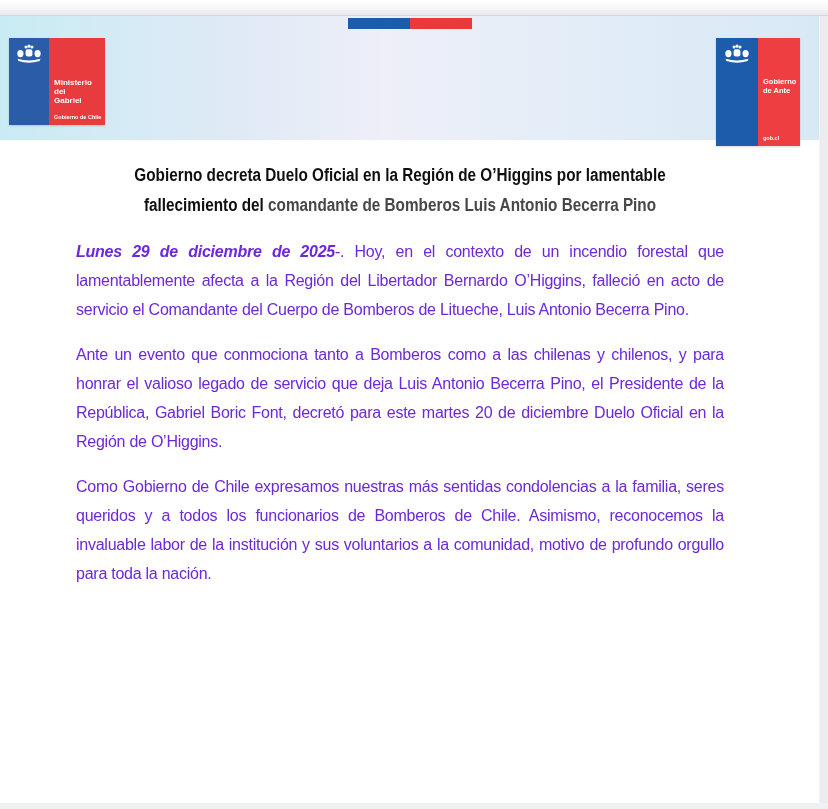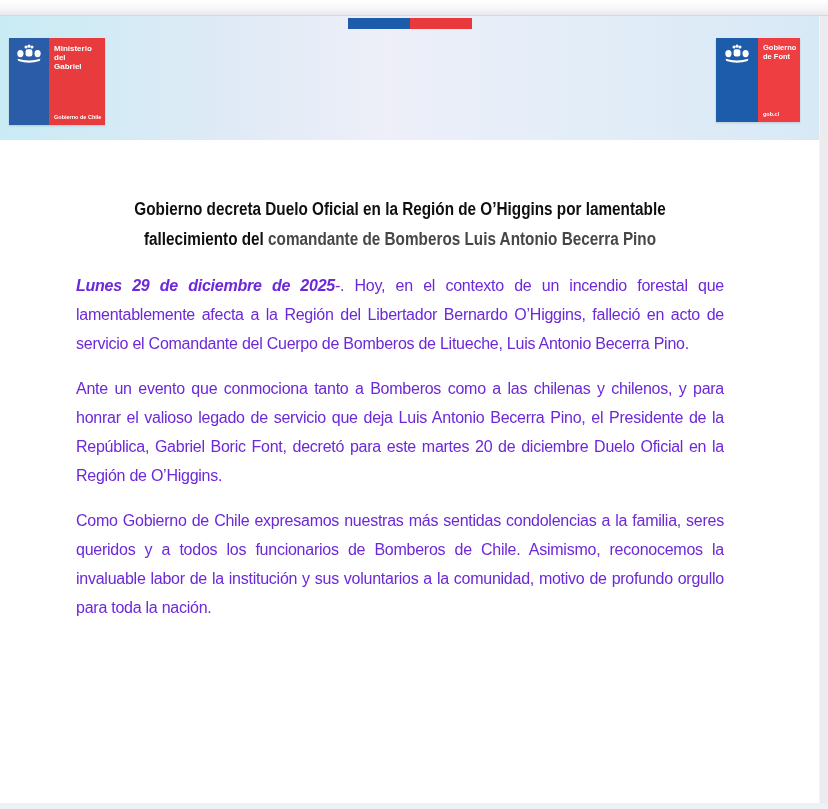--- a/index.html
+++ b/index.html
@@ -32,45 +32,45 @@
   
   .header{
     position:relative;width:820px;height:124px;
     background:linear-gradient(90deg,#c9ecf4 0%,#dfeaf6 28%,#eeeff8 47%,#e3edf8 70%,#d8e9f6 100%);
   }
   .flag-bar{position:absolute;left:348px;top:2px;width:124px;height:11px;display:flex;z-index:5;}
   .flag-bar .half{width:50%;height:100%;}
 
   .logo{position:absolute;top:22px;display:flex;box-shadow:0 1px 2px rgba(0,0,0,.15);}
   .logo-left{left:9px;width:96px;height:87px;}
-  .logo-right{left:716px;width:84px;height:84px;}
+  .logo-right{left:716px;width:84px;height:108px;}
   .logo .blue-block{position:relative;display:flex;justify-content:center;}
   .logo-left .blue-block{width:40px;}
   .logo-right .blue-block{width:42px;}
   .logo .red-block{position:relative;flex:1;color:#ffffff;}
-  .logo-title{font-weight:bold;padding:6px 0 0 5px;color:#fff;}
+  .logo-title{font-weight:bold;padding:6px 0 0 5px;color:#fff;margin-top:34px;}
   .logo-left .logo-title{font-size:8px;line-height:9px;}
   .logo-right .logo-title{font-size:7.5px;line-height:8.5px;}
   .logo-footer{position:absolute;left:5px;bottom:5px;font-weight:bold;color:#fff;}
   .logo-left .logo-footer{font-size:5.5px;}
   .logo-right .logo-footer{font-size:5.5px;}
   .coat{margin-top:6px;}
 
   .header-center{
     position:absolute;left:50%;top:40px;transform:translateX(-50%);
     display:flex;flex-direction:column;align-items:center;z-index:4;
   }
   .slogan{
     font-size:21px;font-weight:bold;letter-spacing:.5px;
     color:#1565b4;white-space:nowrap;
   }
   .swoosh{margin-top:9px;}
 
   
-  .article{padding:20px 96px 0 76px;margin-top:34px;}
+  .article{padding:20px 96px 0 76px;}
   .article-title{
     margin:0 0 17px 0;padding:0;text-align:center;
     font-size:18px;line-height:30px;color:#0f0f0f;font-weight:bold;
   }
   .t-line{white-space:nowrap;transform:scaleX(.85);transform-origin:50% 50%;}
   .t-medium{color:#474747;}
   .article p{
     margin:0 0 16px 0;
     font-size:16px;line-height:29px;letter-spacing:-.25px;
     color:#6d28d9;text-align:justify;
@@ -127,21 +127,21 @@
               <rect x="10.6" y="5.2" width="6.8" height="7.2" rx="2.2"></rect>
               <ellipse cx="5.4" cy="9.6" rx="3.1" ry="3.6"></ellipse>
               <ellipse cx="22.6" cy="9.6" rx="3.1" ry="3.6"></ellipse>
               <path d="M2.5 14.8 Q14 18.4 25.5 14.8 L24.6 17 Q14 20.4 3.4 17 Z"></path>
             </g>
           </svg>
         </div>
         <div class="red-block" style="background:#ee3e42">
           <div class="logo-title">
             <div>Gobierno</div>
-            <div>de Font</div>
+            <div>de Ante</div>
           </div>
           <div class="logo-footer">gob.cl</div>
         </div>
       </div>
 
     </div>
 
     <div class="article">
 
       <h1 class="article-title">

